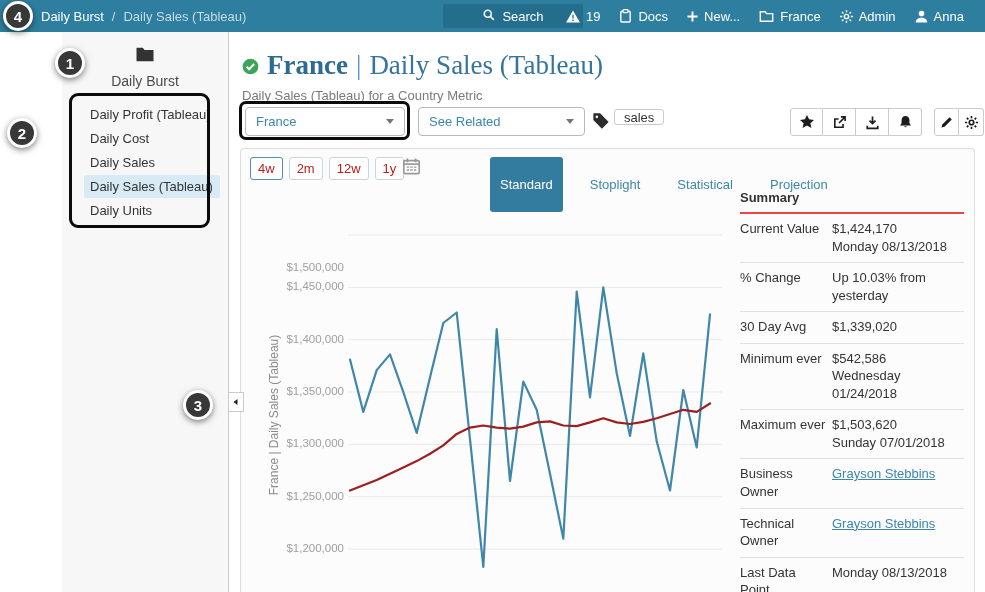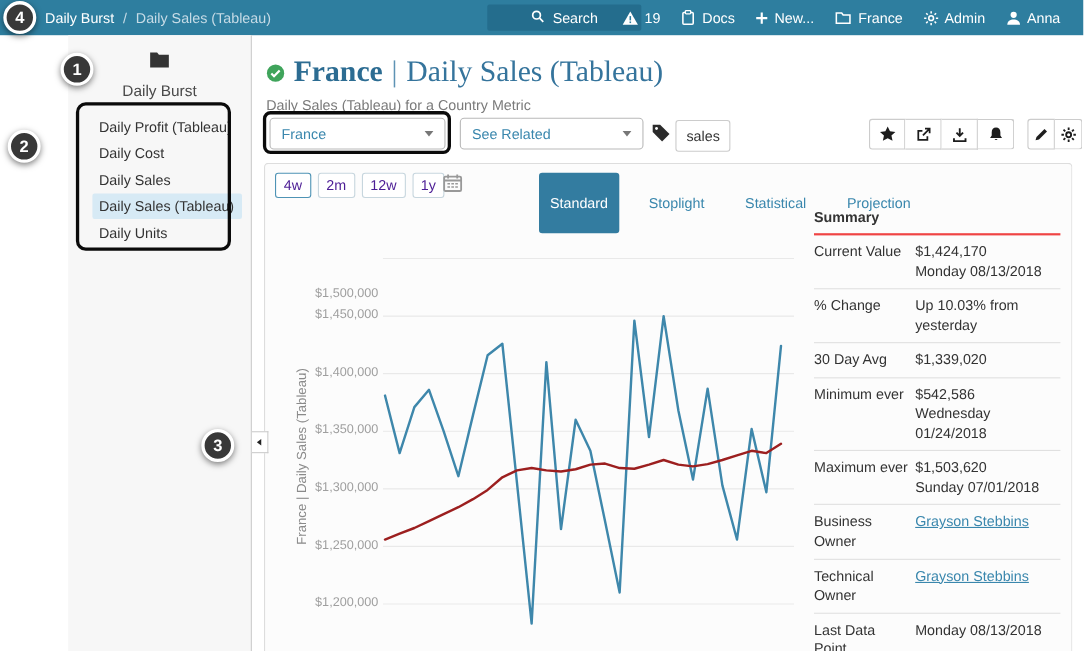--- a/index.html
+++ b/index.html
@@ -47,39 +47,39 @@
   
   .select-box { position:absolute; height:29px; background:#fff; border:1px solid #b9b9b9;
                 border-radius:4px; display:flex; align-items:center; font-size:13px;
                 color:#3a87ad; padding:0 10px; cursor:pointer; }
   .select-box .grow { flex:1; }
   .sel-dimension { left:245px; top:107px; width:160px; }
   .sel-related   { left:418px; top:107px; width:167px; }
   .caret { width:0; height:0; border-left:4px solid transparent; border-right:4px solid transparent;
            border-top:5px solid #777; margin-left:8px; }
   .tag-icon-wrap { position:absolute; left:592px; top:112px; color:#2b2b2b; }
-  .tag-chip { position:absolute; left:614px; top:109px; height:29px; padding:0 9px;
+  .tag-chip { position:absolute; left:614px; top:109px; height:16px; padding:0 9px;
               border:1px solid #ccc; border-radius:3px; background:#fff; font-size:13px;
               color:#333; display:flex; align-items:center; }
 
   
   .btn-group { position:absolute; top:108px; display:flex; }
   .tb-btn { width:33px; height:28px; background:#fff; border:1px solid #ccc; border-left:none;
             display:flex; align-items:center; justify-content:center; color:#1d1d1d; cursor:pointer; }
   .btn-group .tb-btn:first-child { border-left:1px solid #ccc; border-radius:3px 0 0 3px; }
   .btn-group .tb-btn:last-child { border-radius:0 3px 3px 0; }
   .grp-main { left:790px; }
   .grp-edit { left:934px; }
   .grp-edit .tb-btn { width:25px; }
 
   
   .card { position:absolute; left:240px; top:148px; width:735px; height:460px;
           background:#fcfcfc; border:1px solid #ddd; border-radius:4px 4px 0 0; border-bottom:none; }
   .ranges { position:absolute; left:250px; top:157px; display:flex; gap:6px; align-items:center; }
-  .range-btn { font-size:13px; color:#4c1d95; background:#fff; border:1px solid #c7d6de;
+  .range-btn { font-size:13px; color:#b91c1c; background:#fff; border:1px solid #c7d6de;
                border-radius:3px; padding:3px 7px; cursor:pointer; }
   .range-btn.active { border-color:#4e93b5; }
   .cal-icon { color:#999; margin-left:6px; display:flex; cursor:pointer; }
   .views { position:absolute; left:490px; top:157px; display:flex; gap:17px; align-items:center; }
   .view-tab { font-size:13px; color:#3a87ad; padding:20px 10px; border-radius:3px; cursor:pointer; }
   .view-tab.active { background:#337ca0; color:#fff; }
 
   
   .ylabel { position:absolute; left:164px; top:408px; width:220px; text-align:center;
             font-size:12px; color:#8a8a8a; transform:rotate(-90deg); }

